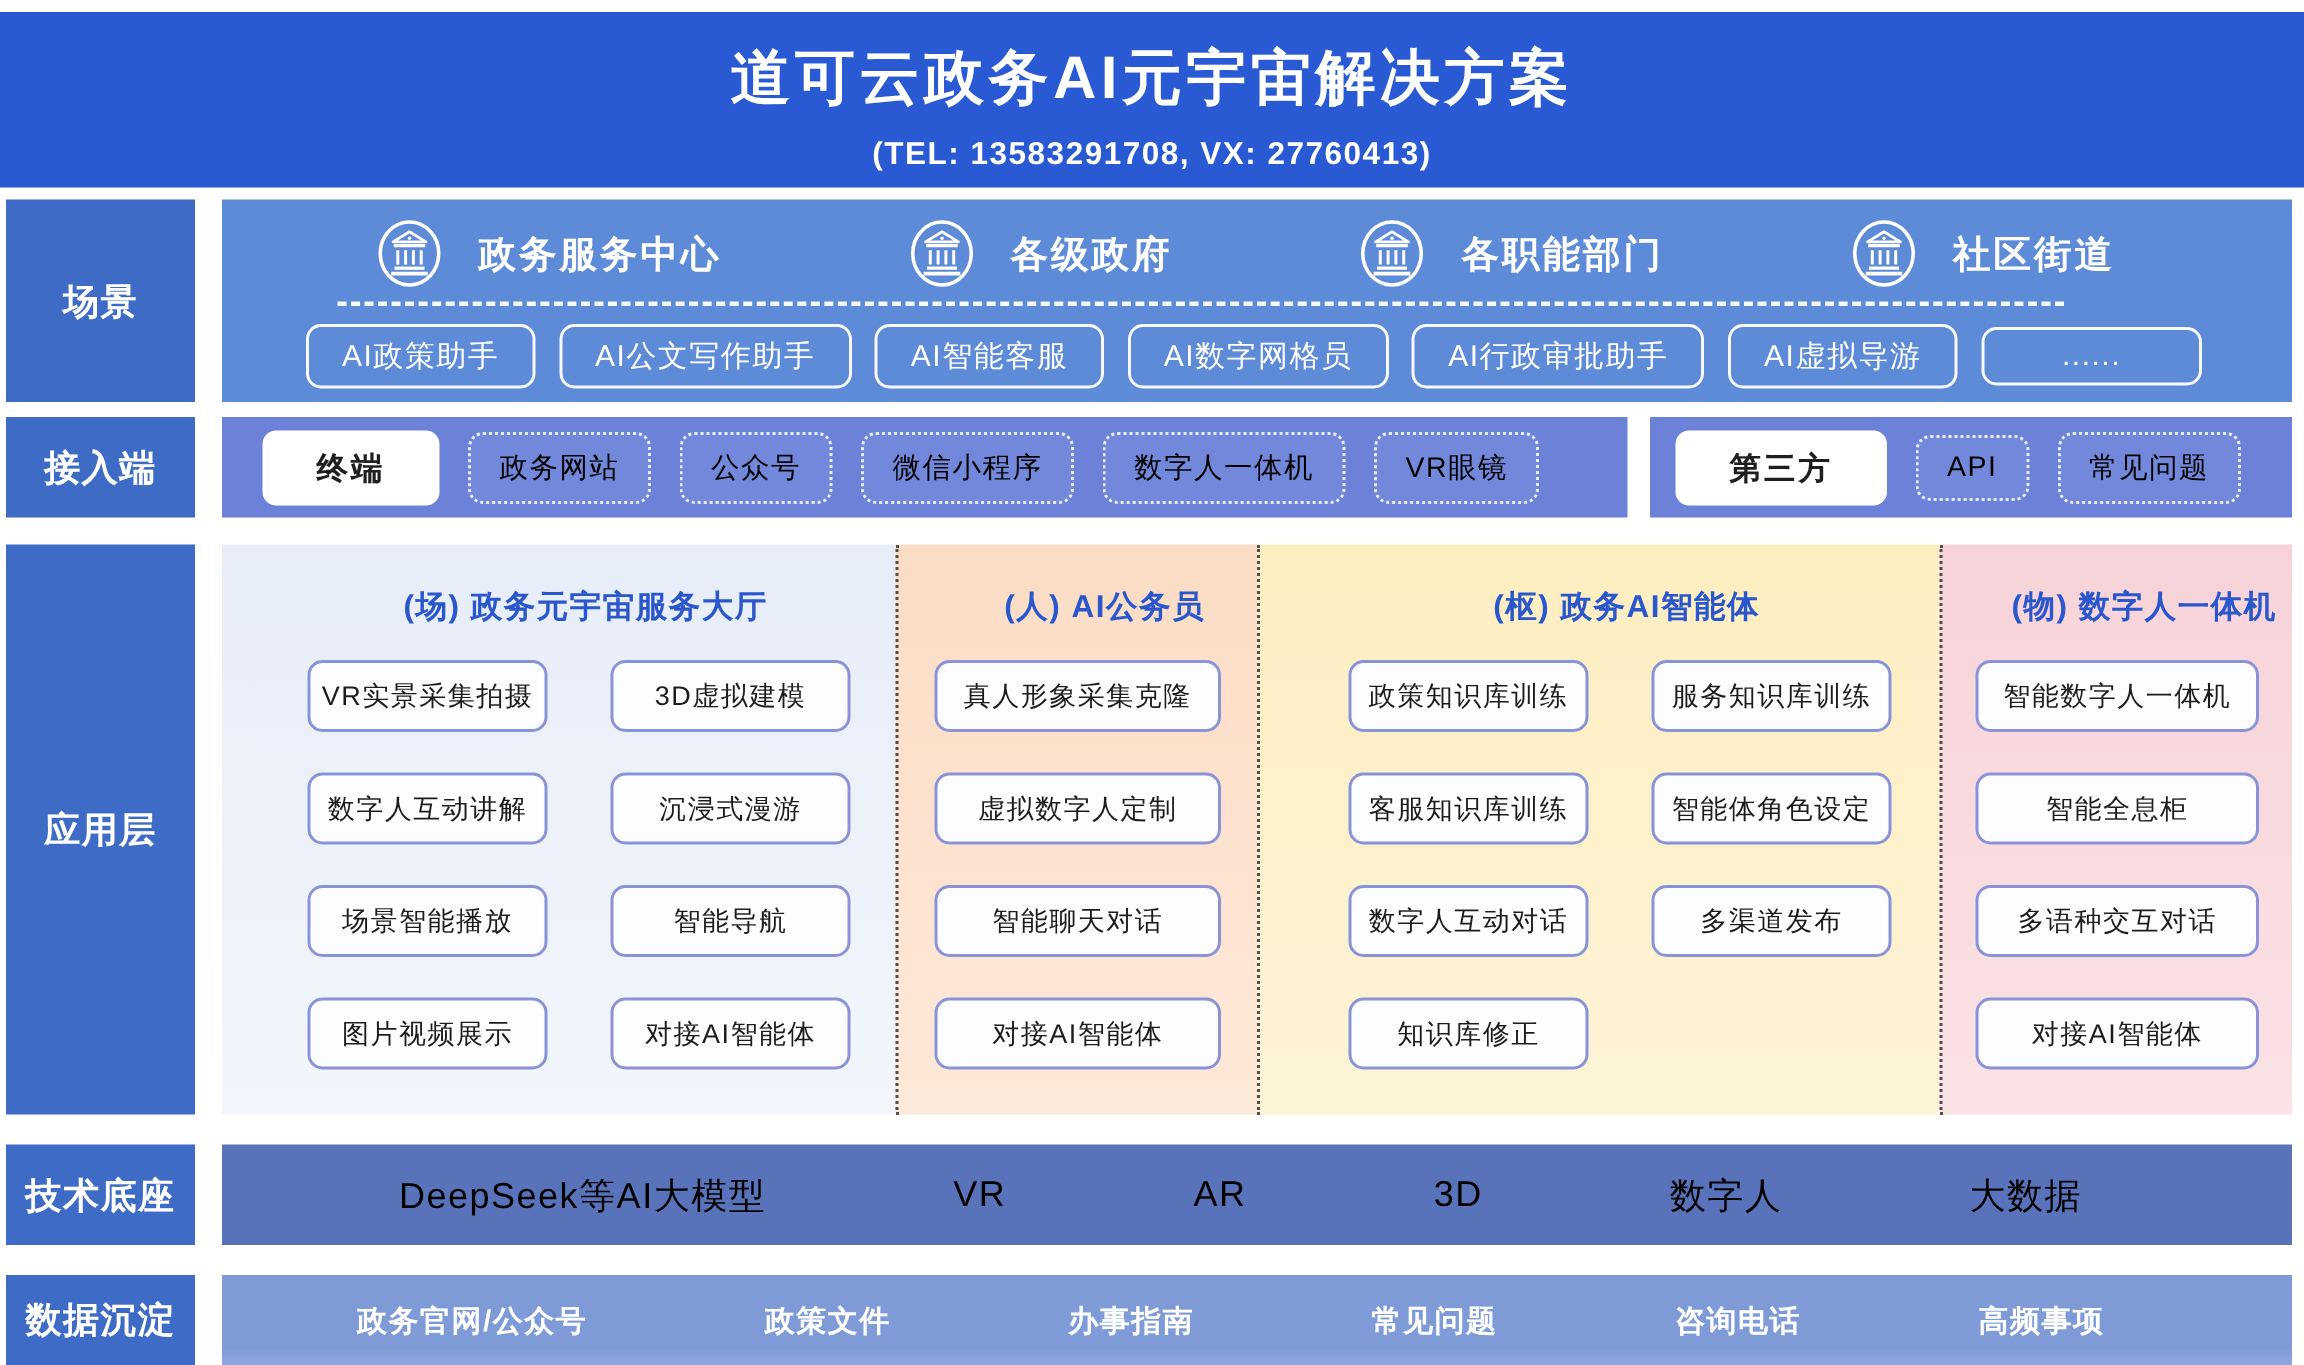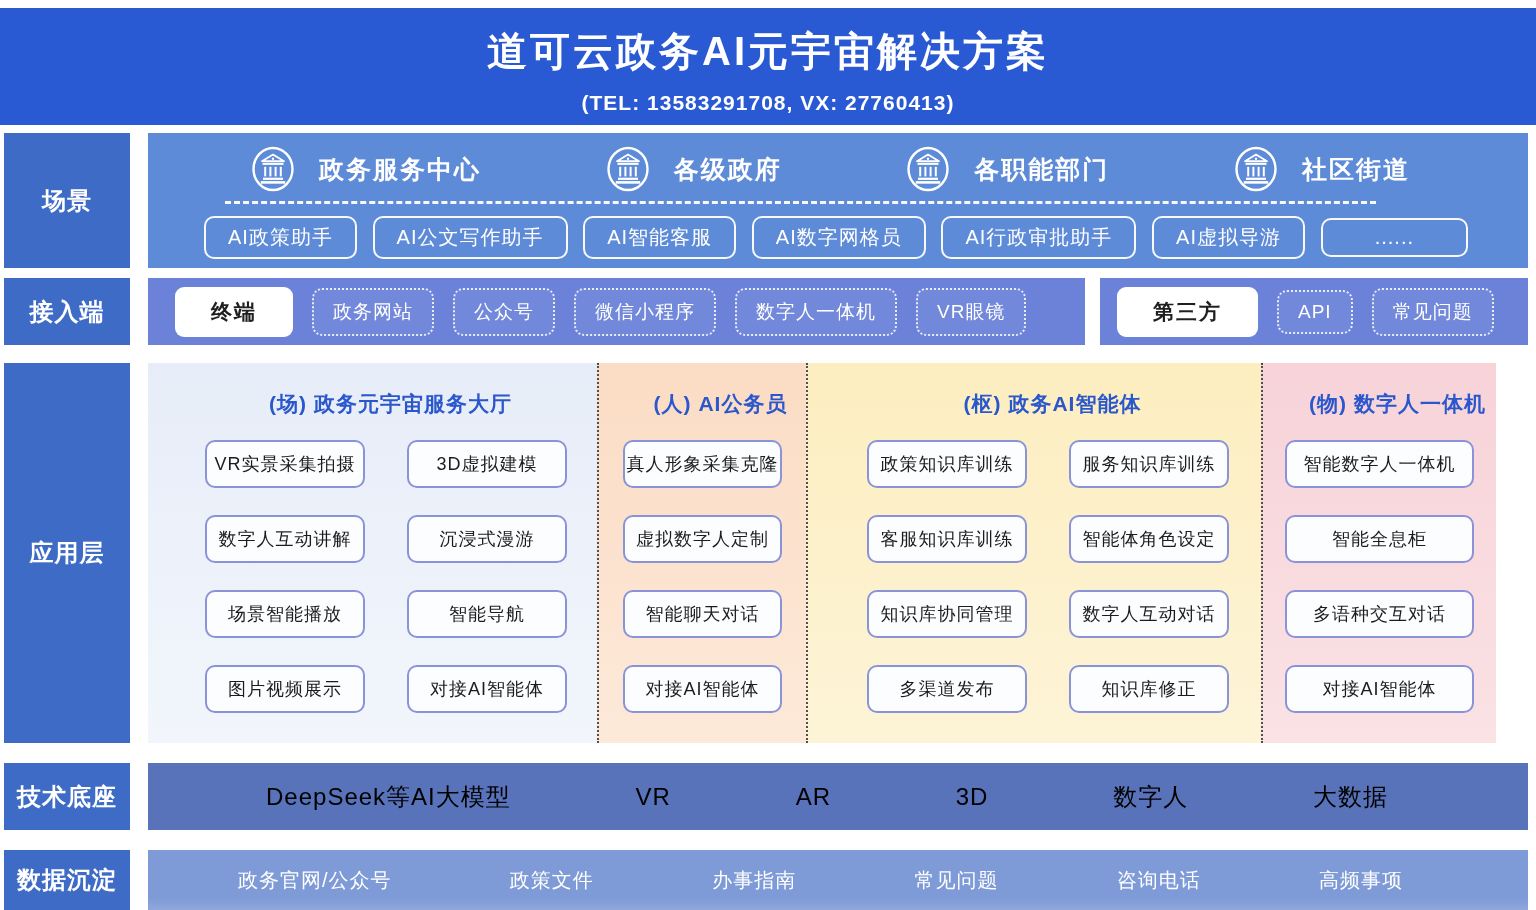--- a/index.html
+++ b/index.html
@@ -33,27 +33,27 @@
         color:#fff;font-size:20px;padding:6px 22px;white-space:nowrap;letter-spacing:1px;}
   .assistant-btn.etc{padding:6px 52px;}
   
   .access-panel{position:absolute;top:278px;height:67px;background:#6b82d8;box-sizing:border-box;
         display:flex;align-items:center;gap:19px;}
   #access-terminal{left:148px;width:937px;padding-left:27px;}
   #access-third{left:1100px;width:428px;padding-left:17px;}
   .pill-white{background:#fff;color:#1f1f1f;font-weight:bold;font-size:21px;
         border-radius:9px;padding:11px 36px;white-space:nowrap;letter-spacing:2px;}
   .chip-dashed{border:2px dotted rgba(255,255,255,0.85);border-radius:10px;background:rgba(255,255,255,0.05);
-        color:#ffffff;font-size:19px;padding:9px 19px;white-space:nowrap;letter-spacing:1px;}
+        color:#000000;font-size:19px;padding:9px 19px;white-space:nowrap;letter-spacing:1px;}
   
   .app-panel{position:absolute;left:148px;top:363px;width:1380px;height:380px;display:flex;}
   .app-col{box-sizing:border-box;height:380px;}
   .app-col.bordered{border-left:2px dotted #4f4f4f;}
   #col-scene {width:449px;background:linear-gradient(180deg,#e7edf8 0%,#f2f6fc 100%);}
-  #col-person{width:209px;background:linear-gradient(180deg,#fbdcc4 0%,#fde9d9 100%);}
+  #col-person{width:241px;background:linear-gradient(180deg,#fbdcc4 0%,#fde9d9 100%);}
   #col-hub   {width:455px;background:linear-gradient(180deg,#fdeec0 0%,#fdf4d7 100%);}
   #col-device{width:235px;background:linear-gradient(180deg,#f7d3d8 0%,#fae2e5 100%);}
   .col-title{padding-top:27px;text-align:center;font-size:21px;font-weight:bold;color:#2b57cd;letter-spacing:1px;white-space:nowrap;padding-left:36px;}
   .card-grid{display:grid;margin-top:22px;row-gap:27px;}
   .grid-2{grid-template-columns:1fr 1fr;column-gap:42px;margin-left:27px;}
   .grid-1{grid-template-columns:1fr;}
   #col-scene  .card-grid{padding:0 30px;}
   #col-person .card-grid{padding:0 24px;}
   #col-hub    .card-grid{padding:0 32px;}
   #col-device .card-grid{padding:0 22px;}
@@ -61,21 +61,21 @@
         display:flex;align-items:center;justify-content:center;
         font-size:18px;color:#1c1c1c;white-space:nowrap;letter-spacing:1px;}
   
   .tech-panel{position:absolute;left:148px;top:763px;width:1380px;height:67px;background:#5873ba;box-sizing:border-box;
         display:flex;align-items:center;justify-content:space-between;padding:0 140px 0 118px;}
   .tech-item{color:#000000;font-size:24px;letter-spacing:1px;white-space:nowrap;}
   
   .data-panel{position:absolute;left:148px;top:850px;width:1380px;height:60px;box-sizing:border-box;
         background:linear-gradient(180deg,#7e9bd7 0%,#7e9bd7 80%,#90a7db 100%);
         display:flex;align-items:center;justify-content:space-between;padding:0 125px 0 90px;}
-  .data-item{color:#fff;font-size:20px;letter-spacing:1px;white-space:nowrap;}
+  .data-item{color:#fff;font-size:20px;letter-spacing:1px;white-space:nowrap;font-weight:bold;}
 </style>
 </head>
 <body>
 
 <div class="header">
   <div class="title">道可云政务AI元宇宙解决方案</div>
   <div class="subtitle">(TEL: 13583291708, VX: 27760413)</div>
 </div>
 
 <div class="side" id="side-scene">
@@ -209,21 +209,20 @@
     </div>
   </div>
 
   <div class="app-col bordered" id="col-hub">
     <div class="col-title">(枢) 政务AI智能体</div>
     <div class="card-grid grid-2">
       <div class="card">政策知识库训练</div>
       <div class="card">服务知识库训练</div>
       <div class="card">客服知识库训练</div>
       <div class="card">智能体角色设定</div>
-      <div class="card">知识库协同管理</div>
       <div class="card">数字人互动对话</div>
       <div class="card">多渠道发布</div>
       <div class="card">知识库修正</div>
     </div>
   </div>
 
   <div class="app-col bordered" id="col-device">
     <div class="col-title">(物) 数字人一体机</div>
     <div class="card-grid grid-1">
       <div class="card">智能数字人一体机</div>

